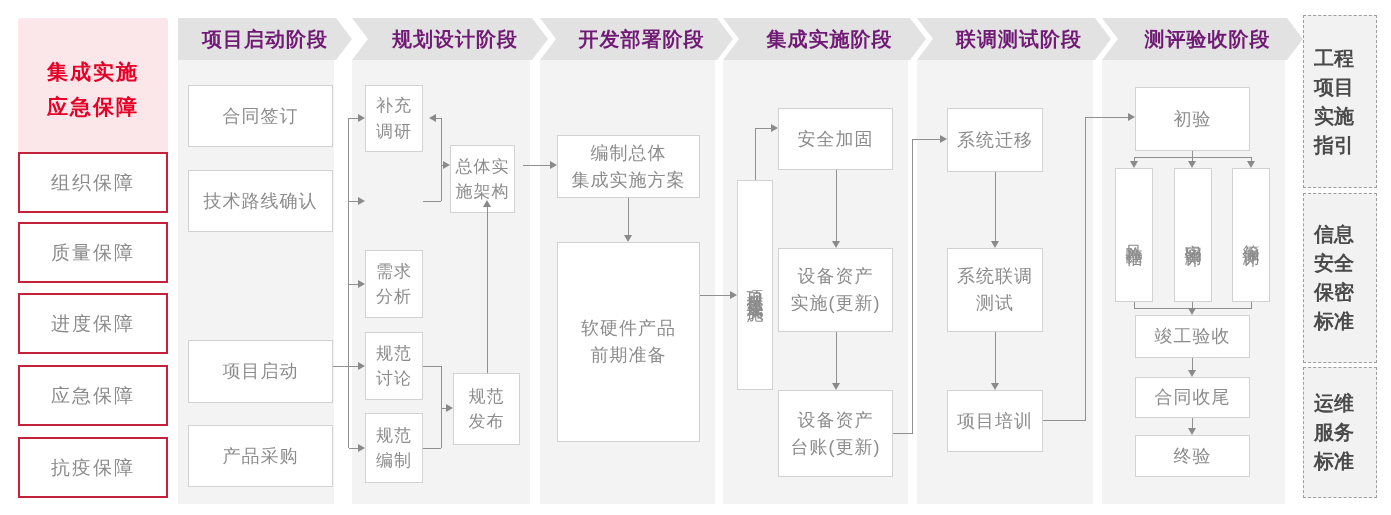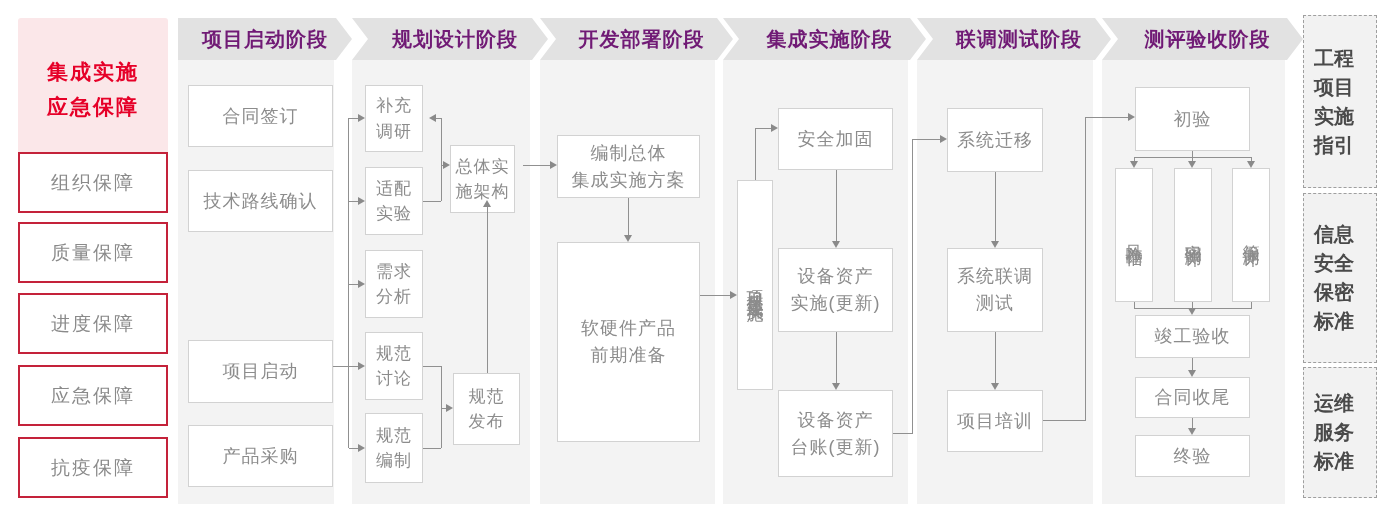--- a/index.html
+++ b/index.html
@@ -123,24 +123,20 @@
   <div class="node big" style="left:188px;top:340px;width:145px;height:63px;">
       <span>项目启动</span>
     </div>
   <div class="node big" style="left:188px;top:425px;width:145px;height:62px;">
       <span>产品采购</span>
     </div>
 
   <div class="node" style="left:365px;top:85px;width:58px;height:67px;">
     <span>补充</span>
       <span>调研</span>
-  </div>
-  <div class="node" style="left:365px;top:167px;width:58px;height:68px;">
-    <span>适配</span>
-      <span>实验</span>
   </div>
   <div class="node" style="left:365px;top:250px;width:58px;height:68px;">
     <span>需求</span>
       <span>分析</span>
   </div>
   <div class="node" style="left:365px;top:332px;width:58px;height:68px;">
     <span>规范</span>
       <span>讨论</span>
   </div>
   <div class="node" style="left:365px;top:413px;width:58px;height:70px;">

